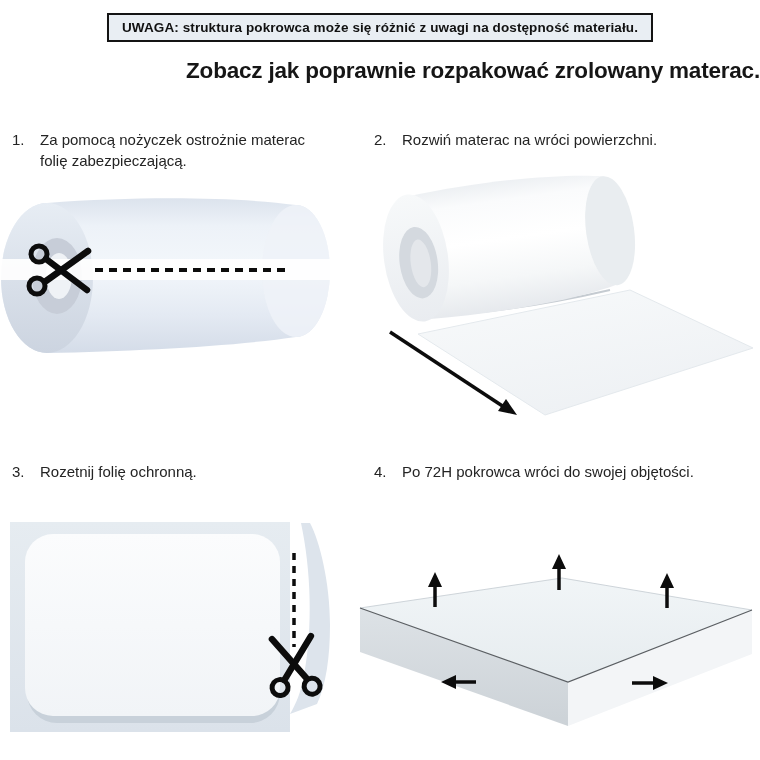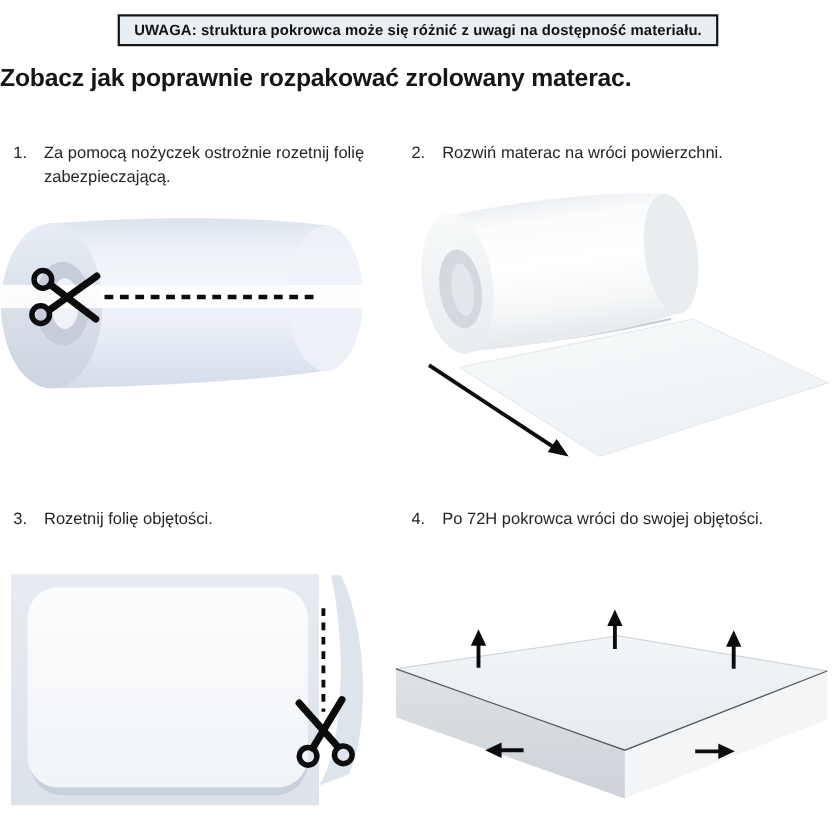--- a/index.html
+++ b/index.html
@@ -10,21 +10,21 @@
   }
   .canvas{position:absolute;inset:0;width:760px;height:760px;border-radius:14px;}
 
   .notice{
     position:absolute;top:13px;left:50%;transform:translateX(-50%);
     background:#e9eef3;border:2px solid #141414;
     padding:5px 13px;font-size:13.5px;font-weight:bold;color:#111;
     white-space:nowrap;letter-spacing:.1px;
   }
   .title{
-    position:absolute;top:58px;left:0;width:760px;text-align:left;
+    position:absolute;top:58px;left:0;width:760px;text-align:right;
     font-size:22.5px;font-weight:bold;color:#161616;letter-spacing:-.2px;
   }
 
   .step-label{position:absolute;display:flex;font-size:15px;line-height:1.4;color:#242424;}
   .step-num{flex:none;width:28px;}
   .step-text{flex:1;}
   #step1-label{left:12px;top:129px;width:320px;}
   #step2-label{left:374px;top:129px;width:384px;}
   #step3-label{left:12px;top:461px;width:320px;}
   #step4-label{left:374px;top:461px;width:384px;}
@@ -39,31 +39,31 @@
 <body>
 
 <div class="canvas">
 
   <div class="notice">UWAGA: struktura pokrowca może się różnić z uwagi na dostępność materiału.</div>
 
   <div class="title">Zobacz jak poprawnie rozpakować zrolowany materac.</div>
 
   <div class="step-label" id="step1-label">
     <span class="step-num">1.</span>
-    <span class="step-text">Za pomocą nożyczek ostrożnie rozetnij folię zabezpieczającą.</span>
+    <span class="step-text">Za pomocą nożyczek ostrożnie materac folię zabezpieczającą.</span>
   </div>
 
   <div class="step-label" id="step2-label">
     <span class="step-num">2.</span>
     <span class="step-text">Rozwiń materac na wróci powierzchni.</span>
   </div>
 
   <div class="step-label" id="step3-label">
     <span class="step-num">3.</span>
-    <span class="step-text">Rozetnij folię objętości.</span>
+    <span class="step-text">Rozetnij folię ochronną.</span>
   </div>
 
   <div class="step-label" id="step4-label">
     <span class="step-num">4.</span>
     <span class="step-text">Po 72H pokrowca wróci do swojej objętości.</span>
   </div>
 
   <svg id="ill1" width="335" height="218" viewBox="0 0 335 218">
     <defs>
       <linearGradient id="bodyGrad1" x1="0" y1="0" x2="0" y2="1">

